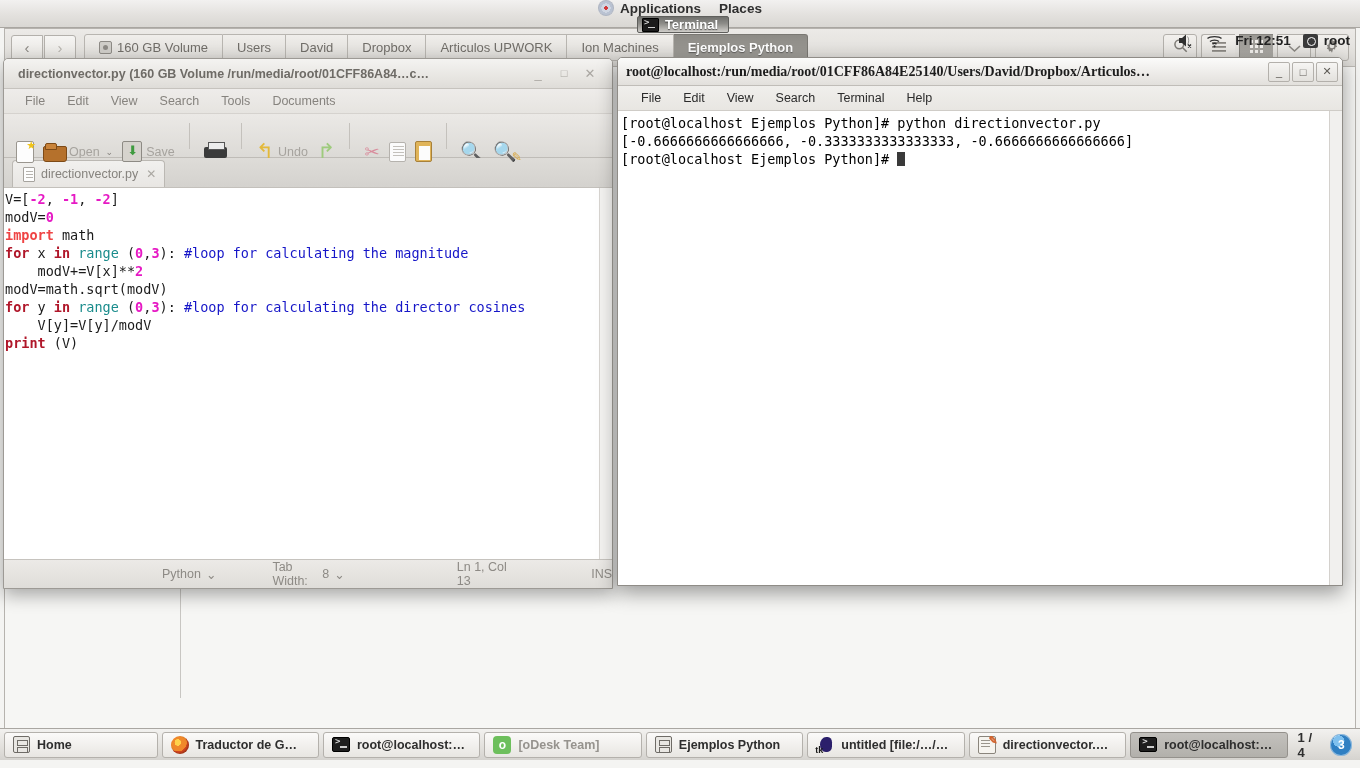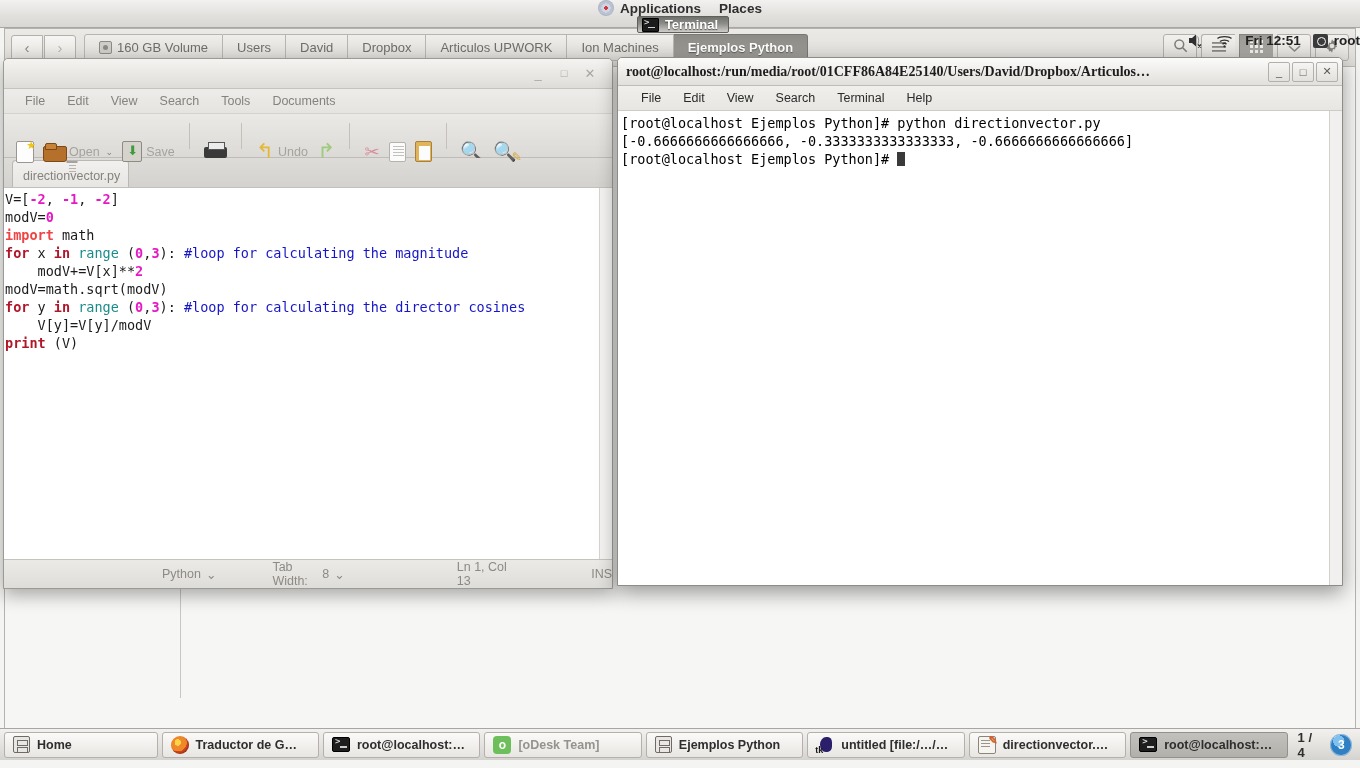--- a/index.html
+++ b/index.html
@@ -46,21 +46,21 @@
     width: 17px; height: 14px; background: #1b1b1b; border: 1px solid #000;
     border-radius: 1px; position: relative; flex: none;
   }
   .mini-term-icon::before {
     content: ">"; position: absolute; left: 1px; top: -2px;
     color: #d9d9d9; font-size: 9px; font-family: "DejaVu Sans Mono", monospace;
   }
   .mini-term-icon::after {
     content: ""; position: absolute; left: 5px; top: 8px; width: 7px; height: 1.5px; background: #cfcfcf;
   }
-  #panel-right { margin-left: auto; display: flex; align-items: center; gap: 12px; padding-right: 0; }
+  #panel-right { margin-left: auto; display: flex; align-items: center; gap: 12px; padding-right: 10px; }
   .tray-icon { display: flex; align-items: center; color: #2f2f2f; }
   .clock { font-size: 13.5px; font-weight: bold; color: #222; }
   .user-block { display: flex; align-items: center; gap: 6px; font-size: 13.5px; font-weight: bold; color: #222; }
   .user-badge {
     width: 15px; height: 14px; background: #3a3a3a; border-radius: 2px; position: relative;
   }
   .user-badge::after {
     content: ""; position: absolute; left: 4px; top: 3px; width: 7px; height: 7px;
     border: 1.6px solid #fff; border-radius: 50%;
   }
@@ -197,21 +197,21 @@
     background: linear-gradient(to bottom, #dedcd8, #d4d2ce);
     display: flex; align-items: flex-end; padding-left: 8px;
     border-bottom: 1px solid #c3c0bb;
   }
   .doctab {
     display: flex; align-items: center; gap: 6px;
     height: 27px; padding: 0 8px 0 10px;
     background: linear-gradient(to bottom, #f1f0ee, #e8e6e3);
     border: 1px solid #bbb8b3; border-bottom: none;
     border-radius: 4px 4px 0 0;
-    font-size: 12.5px; color: #86837e; flex-direction: column;
+    font-size: 12.5px; color: #86837e;
   }
   .doc-ic { width:12px; height:15px; background:#fdfdfd; border:1px solid #a6a39e; border-radius:1px; position:relative; }
   .doc-ic::after { content:""; position:absolute; left:2px; top:3px; width:7px; height:1px; background:#b6b3ae; box-shadow:0 3px 0 #b6b3ae, 0 6px 0 #b6b3ae; }
   .tab-x { font-size: 12px; color: #aaa7a2; margin-left: 2px; }
 
   #gedit-editor {
     flex: 1 1 auto; position: relative;
     background: #ffffff; overflow: hidden;
     display: flex;
   }
@@ -497,20 +497,21 @@
       </div>
     </div>
     <div id="fm-body">
       <div id="fm-sidebar-split"></div>
       <div id="fm-statusbar"></div>
     </div>
   </div>
 
   <div id="gedit">
     <div id="gedit-titlebar">
+      <div id="gedit-title">directionvector.py (160 GB Volume /run/media/root/01CFF86A84…c…</div>
       <div class="wbtns">
         <span class="wbtn">_</span>
         <span class="wbtn sq">□</span>
         <span class="wbtn">✕</span>
       </div>
     </div>
     <div id="gedit-menubar">
       <span class="gmenu">File</span>
       <span class="gmenu">Edit</span>
       <span class="gmenu">View</span>

